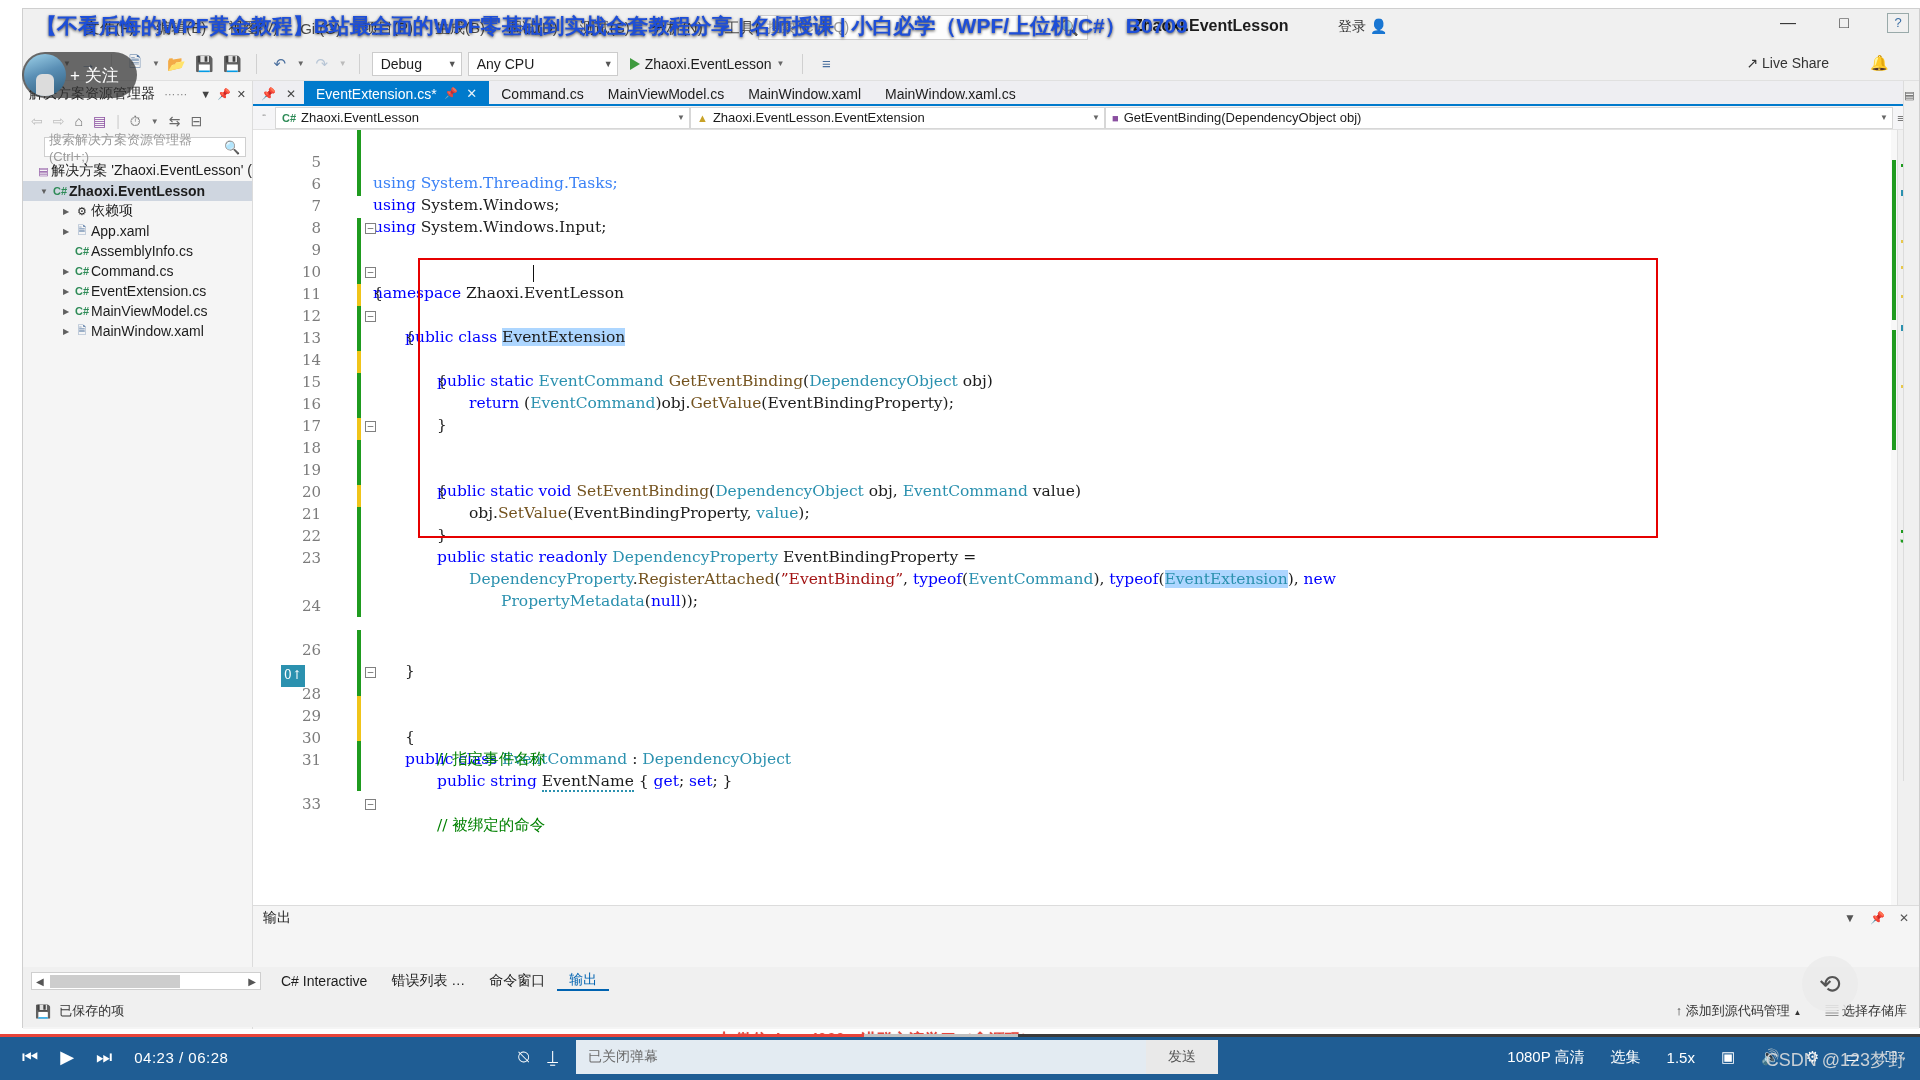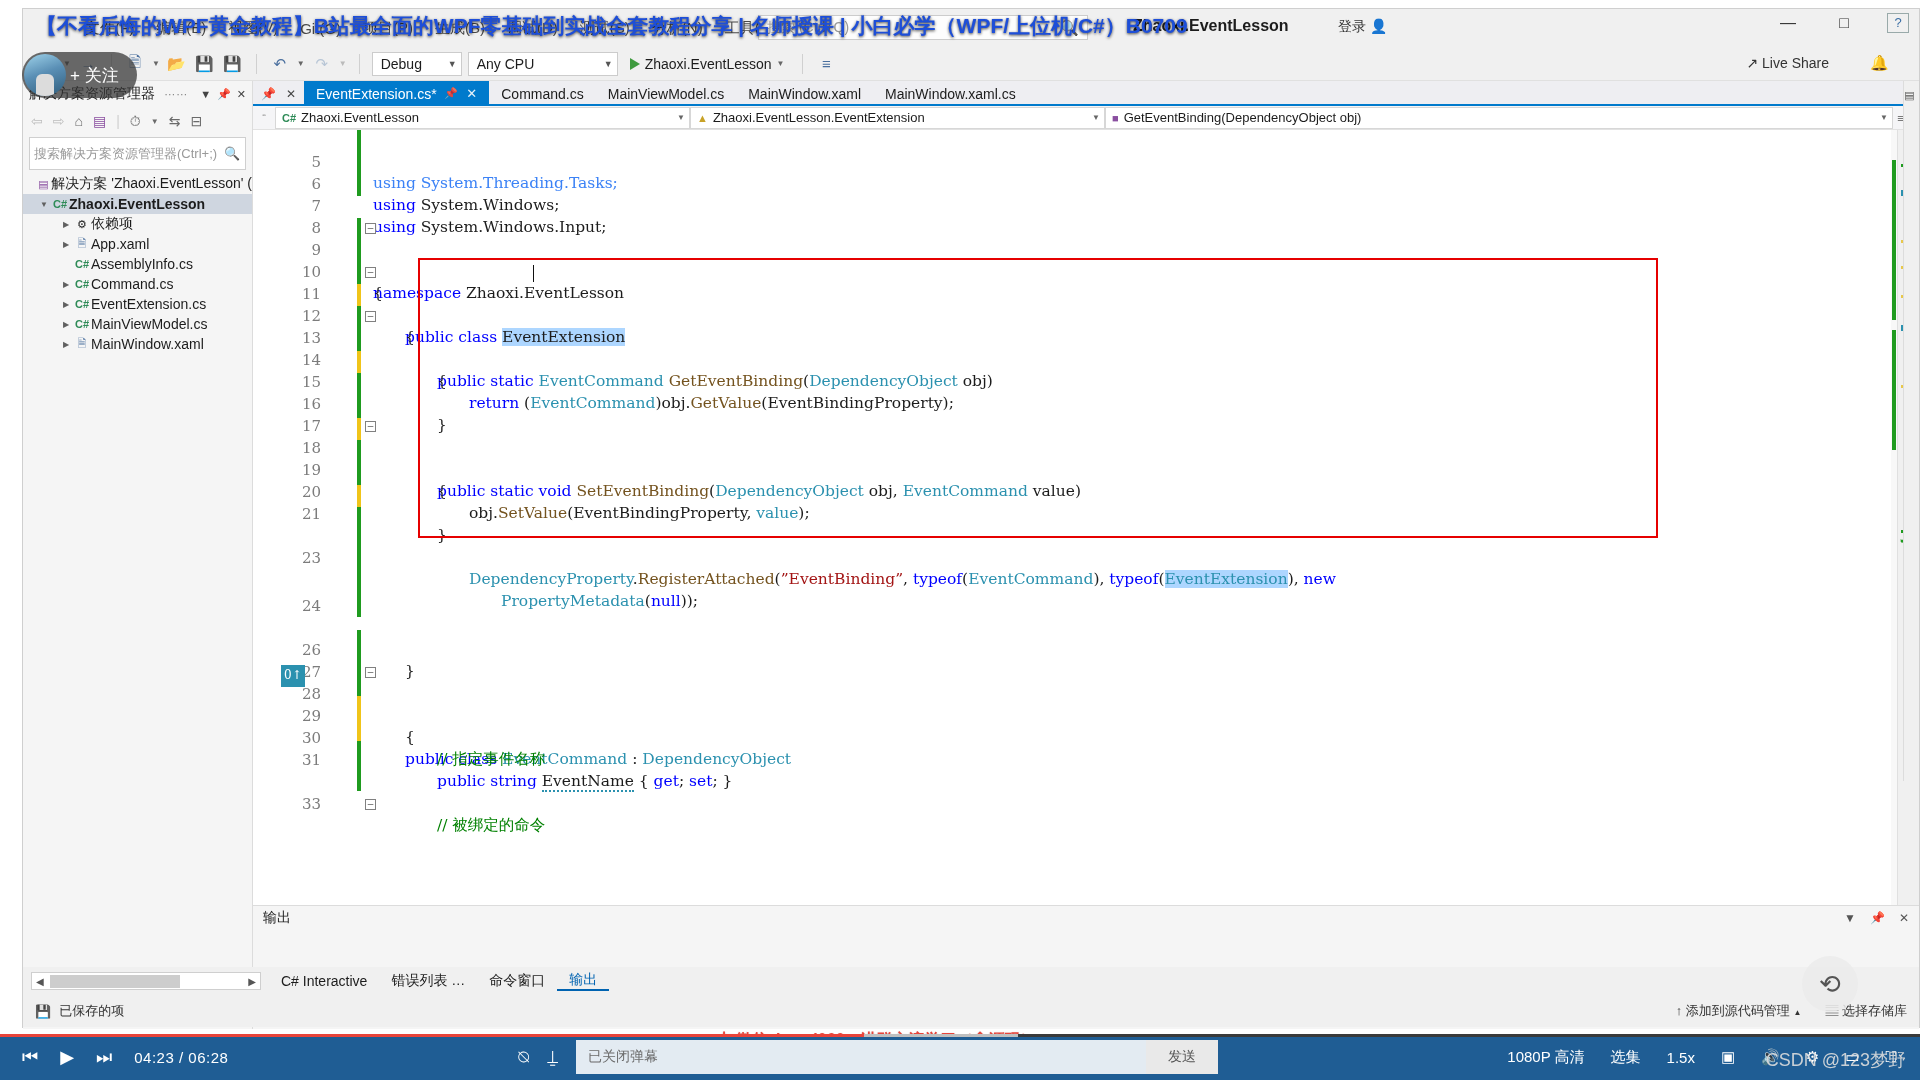--- a/index.html
+++ b/index.html
@@ -48,21 +48,21 @@
 
   
   .sol-exp { width:230px; background:#f5f5f5; border-right:1px solid #dcdcdc; position:relative; }
   .sol-head { height:26px; display:flex; align-items:center; padding:0 6px; font-size:14px; color:#1c1c1c; }
   .sol-head .ttl { flex:1; white-space:nowrap; }
   .sol-head .dots { color:#888; margin-right:6px; letter-spacing:1px; font-size:11px; }
   .sol-head .ic { margin-left:6px; color:#444; font-size:11px; }
   .sol-tools { height:28px; display:flex; align-items:center; gap:10px; padding:0 8px; color:#6a6a6a;
      font-size:14px; }
   .sol-tools .dis { color:#bcbcbc; }
-  .sol-search { margin:2px 6px 4px 6px; height:33px; border:1px solid #cfcfcf; background:#fff;
+  .sol-search { margin:2px 6px 4px 21px; height:20px; border:1px solid #cfcfcf; background:#fff;
      display:flex; align-items:center; padding:0 4px; font-size:13px; color:#9a9a9a; }
   .sol-search .mg { margin-left:auto; color:#555; font-size:13px; }
   .tree { font-size:14px; color:#1c1c1c; }
   .tnode { display:flex; align-items:center; height:20px; white-space:nowrap; }
   .tnode .arrow { width:14px; text-align:center; font-size:8px; color:#606060; }
   .tnode .tico { width:18px; text-align:center; font-size:11px; }
   .tnode.sel { background:#cfd6e0; font-weight:bold; }
   .cs-ico { color:#2e8b57; font-weight:bold; font-size:11px; }
   .xaml-ico { color:#4a6f9e; }
 
@@ -462,37 +462,38 @@
             <span class="ctext" style="left:184px">{</span>
           </div>
           <div class="code-line" style="top:330px;position:absolute;left:0;right:0">
             <span class="gutter-num">20</span>
             <span class="ctext" style="left:216px">obj.<span class="mt">SetValue</span>(EventBindingProperty, <span class="ty">value</span>);</span>
           </div>
           <div class="code-line" style="top:352px;position:absolute;left:0;right:0">
             <span class="gutter-num">21</span>
             <span class="ctext" style="left:184px">}</span>
           </div>
+          <div class="code-line" style="top:374px;position:absolute;left:0;right:0">
+            <span class="gutter-num">22</span>
+            <span class="ctext" style="left:184px"><span class="kw">public static readonly </span><span class="ty">DependencyProperty</span> EventBindingProperty =</span>
+          </div>
           <div class="code-line" style="top:396px;position:absolute;left:0;right:0">
             <span class="gutter-num">23</span>
             <span class="ctext" style="left:216px"><span class="ty">DependencyProperty</span>.<span class="mt">RegisterAttached</span>(<span class="st">”EventBinding”</span>, <span class="kw">typeof</span>(<span class="ty">EventCommand</span>), <span class="kw">typeof</span>(<span class="ty sel-tok">EventExtension</span>), <span class="kw">new</span></span>
           </div>
           <div class="code-line" style="top:418px;position:absolute;left:0;right:0">
             <span class="gutter-num"></span>
             <span class="ctext" style="left:248px"><span class="ty">PropertyMetadata</span>(<span class="kw">null</span>));</span>
           </div>
           <div class="code-line" style="top:444px;position:absolute;left:0;right:0">
             <span class="gutter-num">24</span>
           </div>
           <div class="code-line" style="top:488px;position:absolute;left:0;right:0">
             <span class="gutter-num">26</span>
             <span class="ctext" style="left:152px">}</span>
-          </div>
-          <div class="code-line" style="top:510px;position:absolute;left:0;right:0">
-            <span class="gutter-num">27</span>
           </div>
           <div class="code-line" style="top:532px;position:absolute;left:0;right:0">
             <span class="gutter-num">28</span>
             <span style="position:absolute;left:28px;top:3px;font-size:12px;color:#fff;background:#2b91af;padding:0 3px">0↑</span>
             <span class="fold" style="top:5px;left:112px">−</span>
             <span class="ctext" style="left:152px"><span class="kw">public class </span><span class="ty">EventCommand</span> : <span class="ty">DependencyObject</span></span>
           </div>
           <div class="code-line" style="top:554px;position:absolute;left:0;right:0">
             <span class="gutter-num">29</span>
             <span class="ctext" style="left:152px">{</span>

